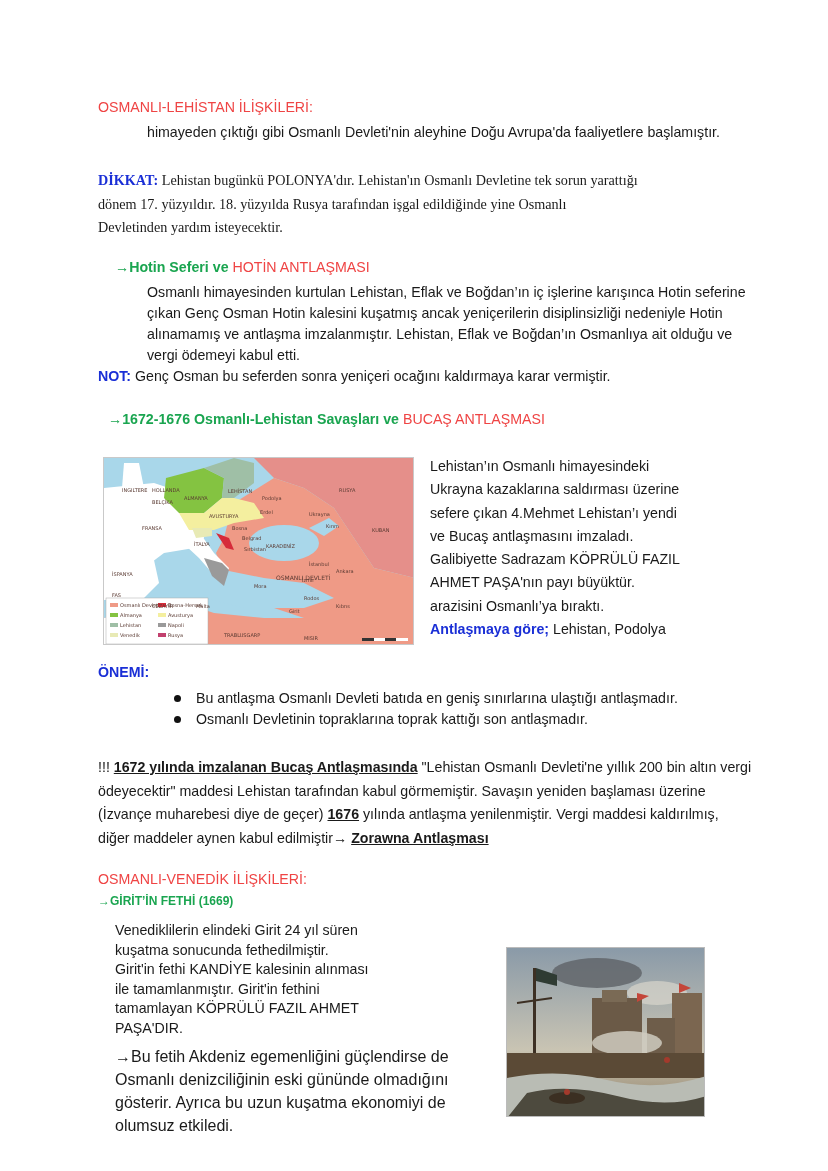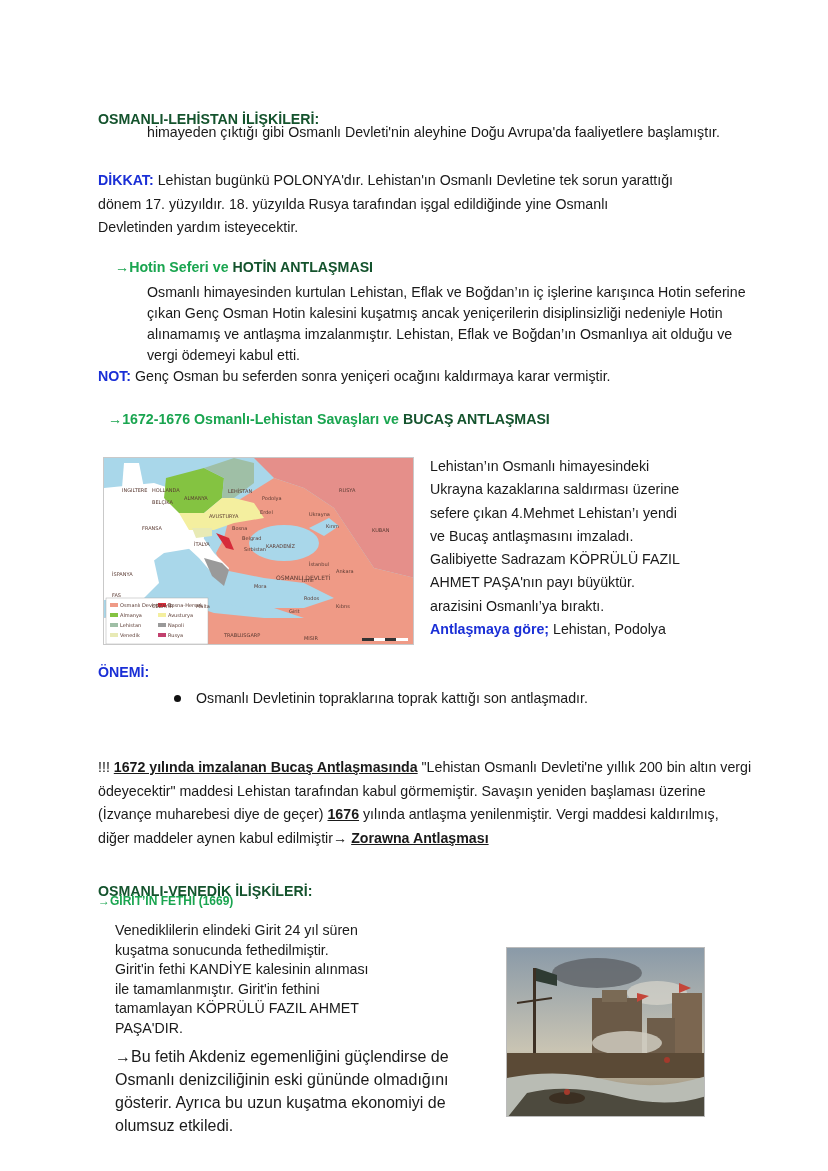--- a/index.html
+++ b/index.html
@@ -4,21 +4,21 @@
 <style>
   * { box-sizing: border-box; margin: 0; padding: 0; }
   html, body { width: 828px; height: 1171px; background: #ffffff; }
   body {
     font-family: "Liberation Sans", "DejaVu Sans", sans-serif;
     color: #1a1a1a;
     position: relative;
     overflow: hidden;
   }
   .abs { position: absolute; }
-  .red { color: #14532d; font-weight: bold; margin-top: 12px; }
+  .red { color: #ef4444; font-weight: normal; }
   .green { color: #1aa550; font-weight: bold; }
   .blue { color: #1a2fd6; font-weight: bold; }
   .txt { font-size: 14.2px; line-height: 21px; }
   .txt-lg { font-size: 14.2px; line-height: 23.5px; }
   .u { text-decoration: underline; font-weight: bold; }
 
   
   .map {
     left: 103px; top: 457px; width: 311px; height: 188px;
     border: 1px solid #c9c9c9; overflow: hidden; background: #a9d7ea;
@@ -40,21 +40,21 @@
 </style>
 </head>
 <body>
 
 <div class="abs red" style="left:98px; top:99px; font-size:14.2px;">OSMANLI-LEHİSTAN İLİŞKİLERİ:</div>
 
 <div class="abs txt" style="left:147px; top:122px;">
   <div>himayeden çıktığı gibi Osmanlı Devleti'nin aleyhine Doğu Avrupa'da faaliyetlere başlamıştır.</div>
 </div>
 
-<div class="abs txt-lg" style="left:98px; top:169px;">
+<div class="abs txt-lg" style="left:98px; top:169px;font-family:Liberation Serif, serif;">
   <div><span class="blue">DİKKAT:</span><span> Lehistan bugünkü POLONYA'dır. Lehistan'ın Osmanlı Devletine tek sorun yarattığı</span></div>
   <div>dönem 17. yüzyıldır. 18. yüzyılda Rusya tarafından işgal edildiğinde yine Osmanlı</div>
   <div>Devletinden yardım isteyecektir.</div>
 </div>
 
 <div class="abs" style="left:115px; top:259px; font-size:14.2px;">
   <span class="green">→Hotin Seferi ve </span><span class="red">HOTİN ANTLAŞMASI</span>
 </div>
 
 <div class="abs txt" style="left:147px; top:282px;">
@@ -171,20 +171,21 @@
   <div>ve Bucaş antlaşmasını imzaladı.</div>
   <div>Galibiyette Sadrazam KÖPRÜLÜ FAZIL</div>
   <div>AHMET PAŞA'nın payı büyüktür.</div>
   <div>arazisini Osmanlı’ya bıraktı.</div>
   <div><span class="blue">Antlaşmaya göre;</span><span> Lehistan, Podolya</span></div>
 </div>
 
 <div class="abs blue" style="left:98px; top:664px; font-size:14.2px;">ÖNEMİ:</div>
 
 <ul class="abs bullets txt" style="left:172px; top:688px;">
+  <li>Bu antlaşma Osmanlı Devleti batıda en geniş sınırlarına ulaştığı antlaşmadır.</li>
   <li>Osmanlı Devletinin topraklarına toprak kattığı son antlaşmadır.</li>
 </ul>
 
 <div class="abs" style="left:98px; top:756px; font-size:14.2px; line-height:23.7px; width:700px;">
   <div><span>!!! </span><span class="u">1672 yılında imzalanan Bucaş Antlaşmasında</span><span> "Lehistan Osmanlı Devleti'ne yıllık 200 bin altın vergi</span></div>
   <div>ödeyecektir" maddesi Lehistan tarafından kabul görmemiştir. Savaşın yeniden başlaması üzerine</div>
   <div><span>(İzvançe muharebesi diye de geçer) </span><span class="u">1676</span><span> yılında antlaşma yenilenmiştir. Vergi maddesi kaldırılmış,</span></div>
   <div><span>diğer maddeler aynen kabul edilmiştir→ </span><span class="u">Zorawna Antlaşması</span></div>
 </div>
 

